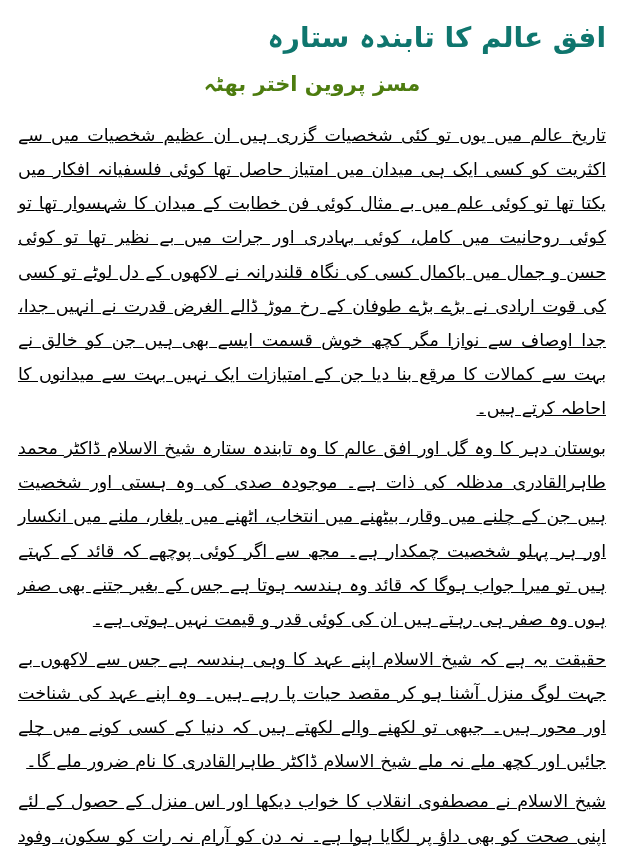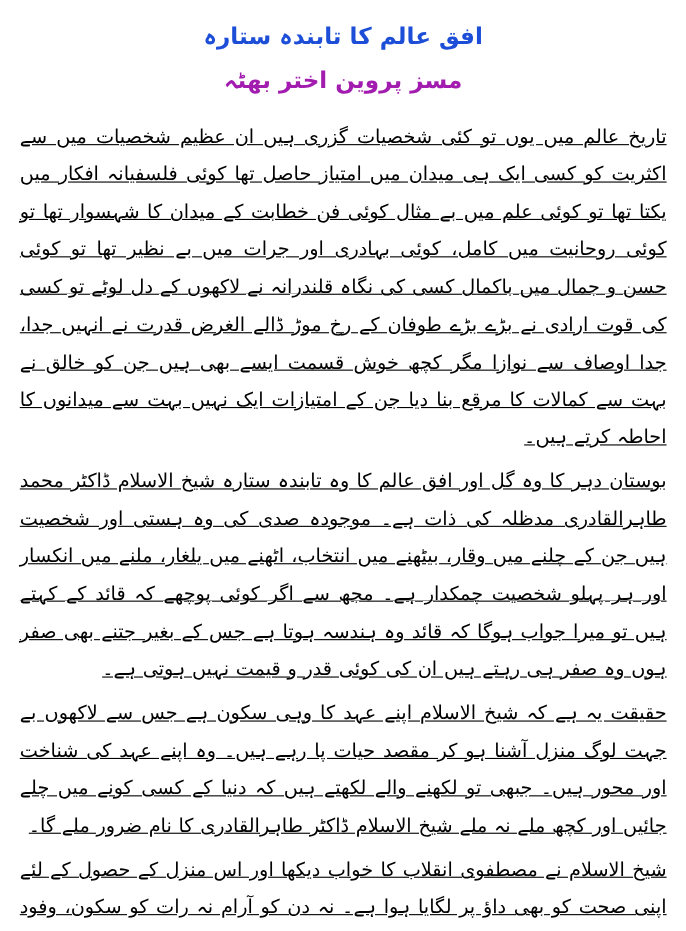--- a/index.html
+++ b/index.html
@@ -16,32 +16,31 @@
   }
   .page {
     width: 624px;
     height: 846px;
     box-sizing: border-box;
     padding: 14px 18px 10px 18px;
     background: #ffffff;
     position: relative;
   }
   .doc-title {
-    text-align: center;
-    color: #1d4ed8;
-    font-size: 21px;
+    color: #0f766e;
+    font-size: 28px;
     font-weight: bold;
     line-height: 1.45;
     direction: rtl;
     margin: 4px 0 2px 0;
     font-family: "DejaVu Sans", sans-serif;
   }
   .doc-byline {
     text-align: center;
-    color: #a21caf;
+    color: #4d7c0f;
     font-size: 21px;
     font-weight: bold;
     line-height: 1.5;
     direction: rtl;
     margin: 10px 0 18px 0;
     font-family: "DejaVu Sans", sans-serif;
   }
   .body-text {
     direction: rtl;
     text-align: justify;
@@ -66,16 +65,16 @@
 </style>
 </head>
 <body>
 
 <div class="page">
   <div class="doc-title">افق عالم کا تابندہ ستارہ</div>
   <div class="doc-byline">مسز پروین اختر بھٹہ</div>
   <div class="body-text">
     <p class="para">تاریخ عالم میں یوں تو کئی شخصیات گزری ہیں ان عظیم شخصیات میں سے اکثریت کو کسی ایک ہی میدان میں امتیاز حاصل تھا کوئی فلسفیانہ افکار میں یکتا تھا تو کوئی علم میں بے مثال کوئی فن خطابت کے میدان کا شہسوار تھا تو کوئی روحانیت میں کامل، کوئی بہادری اور جرات میں بے نظیر تھا تو کوئی حسن و جمال میں باکمال کسی کی نگاہ قلندرانہ نے لاکھوں کے دل لوٹے تو کسی کی قوت ارادی نے بڑے بڑے طوفان کے رخ موڑ ڈالے الغرض قدرت نے انہیں جدا، جدا اوصاف سے نوازا مگر کچھ خوش قسمت ایسے بھی ہیں جن کو خالق نے بہت سے کمالات کا مرقع بنا دیا جن کے امتیازات ایک نہیں بہت سے میدانوں کا احاطہ کرتے ہیں۔</p>
     <p class="para">بوستان دہر کا وہ گل اور افق عالم کا وہ تابندہ ستارہ شیخ الاسلام ڈاکٹر محمد طاہرالقادری مدظلہ کی ذات ہے۔ موجودہ صدی کی وہ ہستی اور شخصیت ہیں جن کے چلنے میں وقار، بیٹھنے میں انتخاب، اٹھنے میں یلغار، ملنے میں انکسار اور ہر پہلو شخصیت چمکدار ہے۔ مجھ سے اگر کوئی پوچھے کہ قائد کے کہتے ہیں تو میرا جواب ہوگا کہ قائد وہ ہندسہ ہوتا ہے جس کے بغیر جتنے بھی صفر ہوں وہ صفر ہی رہتے ہیں ان کی کوئی قدر و قیمت نہیں ہوتی ہے۔</p>
-    <p class="para">حقیقت یہ ہے کہ شیخ الاسلام اپنے عہد کا وہی سکون ہے جس سے لاکھوں بے جہت لوگ منزل آشنا ہو کر مقصد حیات پا رہے ہیں۔ وہ اپنے عہد کی شناخت اور محور ہیں۔ جبھی تو لکھنے والے لکھتے ہیں کہ دنیا کے کسی کونے میں چلے جائیں اور کچھ ملے نہ ملے شیخ الاسلام ڈاکٹر طاہرالقادری کا نام ضرور ملے گا۔</p>
+    <p class="para">حقیقت یہ ہے کہ شیخ الاسلام اپنے عہد کا وہی ہندسہ ہے جس سے لاکھوں بے جہت لوگ منزل آشنا ہو کر مقصد حیات پا رہے ہیں۔ وہ اپنے عہد کی شناخت اور محور ہیں۔ جبھی تو لکھنے والے لکھتے ہیں کہ دنیا کے کسی کونے میں چلے جائیں اور کچھ ملے نہ ملے شیخ الاسلام ڈاکٹر طاہرالقادری کا نام ضرور ملے گا۔</p>
     <p class="para">شیخ الاسلام نے مصطفوی انقلاب کا خواب دیکھا اور اس منزل کے حصول کے لئے اپنی صحت کو بھی داؤ پر لگایا ہوا ہے۔ نہ دن کو آرام نہ رات کو سکون، وفود سے ملاقاتیں، غیر ملکی دورے، تحریر و تقریر کا کام، تفسیر قرآن کا کام، انٹرویوز، 25 ہزار احادیث پر مبنی ذخیرہ حدیث، تنظیمی نیٹ ورک، تحریکی احباب سے مربوط رابطے۔ خود سوچیں وہ کون سا جذبہ ہے جو انہیں اٹھارہ، اٹھارہ گھنٹے جاگ کر کام کرنے پر مجبور کرتا ہے۔ وہ کون سا لالچ یا مفاد ہے جس</p>
   </div>
 </div>
 
 </body></html>

